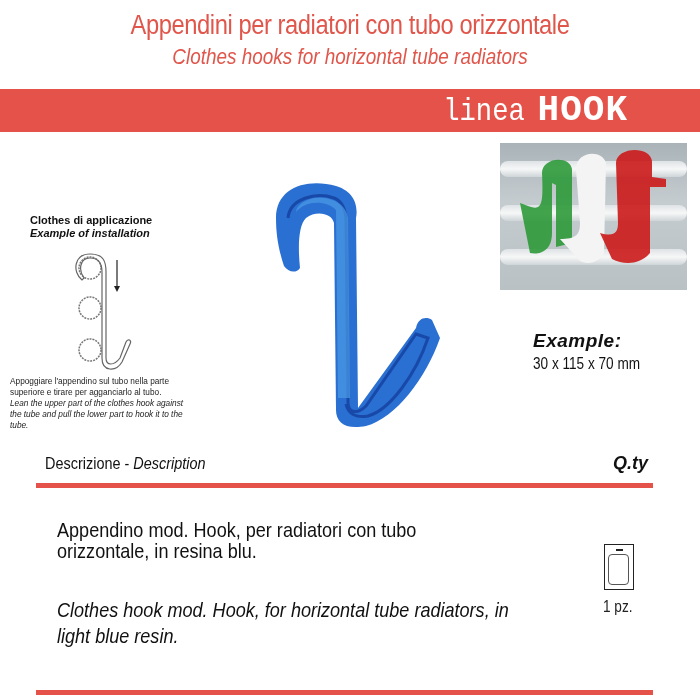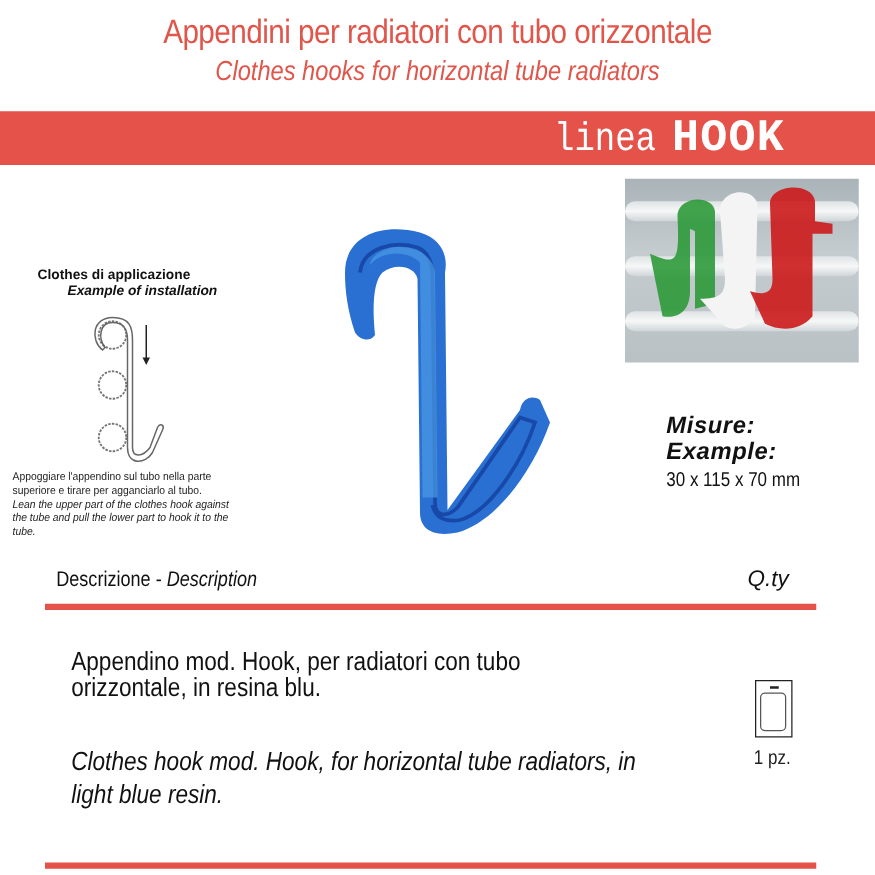--- a/index.html
+++ b/index.html
@@ -5,33 +5,33 @@
   html, body { margin:0; padding:0; }
   body { width:700px; height:700px; background:#ffffff; position:relative; overflow:hidden; font-family:"Liberation Sans", sans-serif; }
   .abs { position:absolute; }
   .title-it { top:10px; left:0; width:700px; text-align:center; color:#e0564b; font-size:27px; letter-spacing:-0.5px; transform:scaleX(0.88); transform-origin:center; white-space:nowrap; }
   .title-en { top:44px; left:0; width:700px; text-align:center; color:#e0564b; font-size:22px; font-style:italic; transform:scaleX(0.86); transform-origin:center; white-space:nowrap; }
   .redbar { top:89px; left:0; width:700px; height:43px; background:#e5524a; }
   .line-label { top:90px; right:72px; color:#fff; font-size:32px; white-space:nowrap; line-height:42px;font-family:Liberation Mono, monospace; }
   .line-label .lt { font-weight:normal; transform:scaleX(0.85); display:inline-block; }
   .line-label .hk { font-weight:bold; font-size:36px; letter-spacing:1px; margin-left:6px; display:inline-block; }
   .ex-title { top:214px; left:30px; font-size:11px; font-weight:bold; color:#111; line-height:13px; }
-  .ex-title .en { font-style:italic;margin-left:24px; }
+  .ex-title .en { font-style:italic; }
   .diagram { top:250px; left:60px; width:90px; width:90px; height:120px; }
   .ex-text { top:376px; left:10px; width:200px; font-size:9px; color:#222; line-height:11px; transform:scaleX(0.92); transform-origin:left; }
   .ex-text .en { font-style:italic; }
   .hook { top:178px; left:266px; width:180px; height:250px; }
   .photo { top:143px; left:500px; width:187px; height:147px; background:linear-gradient(180deg,#a9b3b8 0%,#c5ccd0 40%,#b9c1c5 100%); overflow:hidden; }
   .tube { position:absolute; left:0; width:187px; height:16px; background:linear-gradient(180deg,#dfe3e5,#f6f7f7 50%,#cfd5d8); border-radius:8px; }
   .measure { top:330px; left:533px; color:#111; }
   .measure .h { font-size:19px; font-weight:bold; font-style:italic; line-height:21px; letter-spacing:0.5px; }
   .measure .v { font-size:16px; margin-top:4px; transform:scaleX(0.85); transform-origin:left; white-space:nowrap; }
   .desc-head { top:454px; left:45px; font-size:17px; color:#111; transform:scaleX(0.85); transform-origin:left; white-space:nowrap; }
   .desc-head .en { font-style:italic; }
-  .qty-head { top:453px; left:598px; font-size:18px; font-weight:normal; font-style:italic; color:#111; }
+  .qty-head { top:453px; left:613px; font-size:18px; font-weight:bold; font-style:italic; color:#111; }
   .rule { left:36px; width:617px; height:5px; background:#e5524a; }
   .body-it { top:519px; left:57px; width:520px; font-size:21px; color:#111; line-height:21px; transform:scaleX(0.86); transform-origin:left; }
   .body-en { top:597px; left:57px; width:560px; font-size:21px; color:#111; font-style:italic; line-height:26px; transform:scaleX(0.86); transform-origin:left; }
   .pkg { top:544px; left:604px; width:30px; height:46px; border:1.5px solid #222; box-sizing:border-box; }
   .pkg .slot { position:absolute; top:4px; left:11px; width:7px; height:2px; background:#222; }
   .pkg .inner { position:absolute; top:9px; left:3px; width:21px; height:31px; border:1px solid #555; border-radius:4px; box-sizing:border-box; }
   .pcs { top:598px; left:603px; font-size:16px; color:#222; transform:scaleX(0.85); transform-origin:left; white-space:nowrap; }
 </style>
 </head>
 <body>
@@ -76,21 +76,20 @@
   <div class="tube" style="top:62px;"></div>
   <div class="tube" style="top:106px;"></div>
   <svg width="187" height="147" viewBox="0 0 187 147" style="position:absolute;left:0;top:0;">
     <path d="M42 30 C42 14 70 12 72 26 L72 100 L56 104 L56 42 L52 40 L52 90 C52 108 40 112 30 110 L20 60 C40 68 44 70 42 30 Z" fill="#2e9a3a" opacity="0.9"></path>
     <path d="M76 26 C76 8 102 6 106 20 L104 110 C98 120 88 122 80 118 L60 96 C76 96 80 92 80 80 Z" fill="#f4f4f4"></path>
     <path d="M116 20 C116 4 150 2 152 18 L152 34 L166 36 L166 44 L150 44 L150 110 C140 122 124 122 112 116 L100 90 C114 94 118 90 118 80 Z" fill="#cc1a1a" opacity="0.9"></path>
   </svg>
 </div>
 
 <div class="abs measure">
-  <div class="h">Misure:</div>
   <div class="h">Example:</div>
   <div class="v">30 x 115 x 70 mm</div>
 </div>
 
 <div class="abs desc-head"><span>Descrizione - </span><span class="en">Description</span></div>
 <div class="abs qty-head">Q.ty</div>
 <div class="abs rule" style="top:483px;"></div>
 
 <div class="abs body-it">Appendino mod. Hook, per radiatori con tubo orizzontale, in resina blu.</div>
 <div class="abs body-en">Clothes hook mod. Hook, for horizontal tube radiators, in light blue resin.</div>

